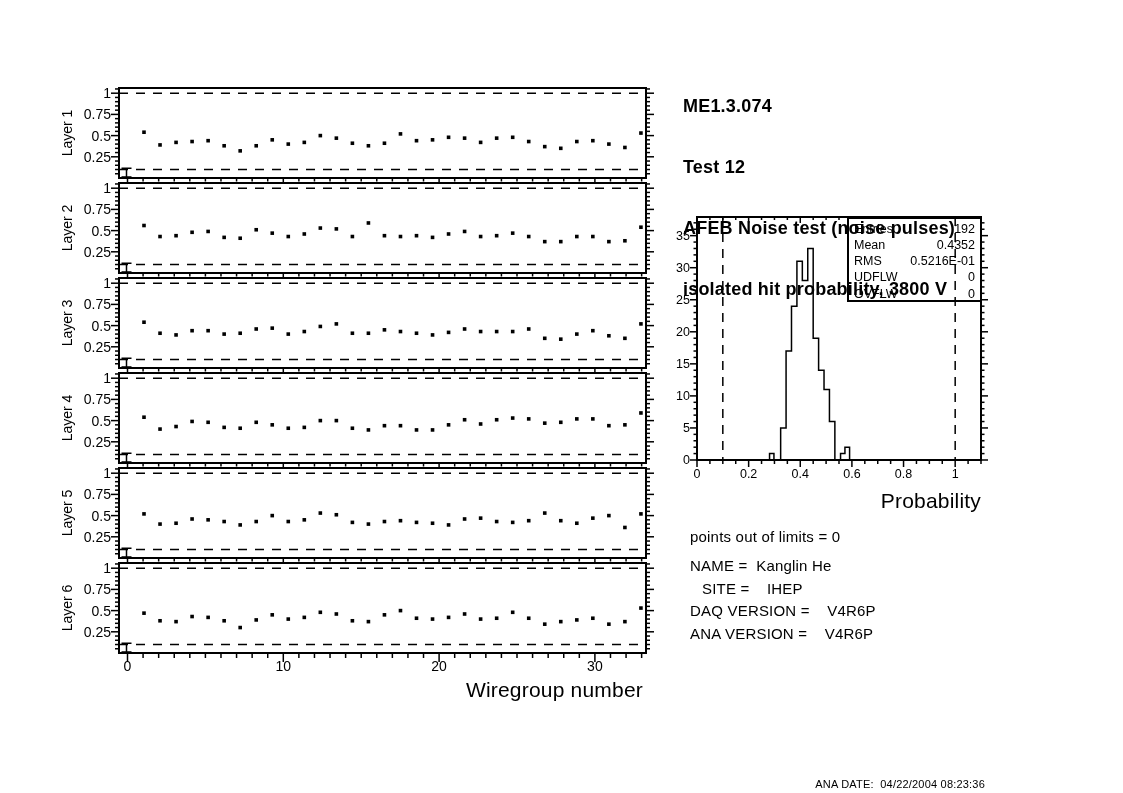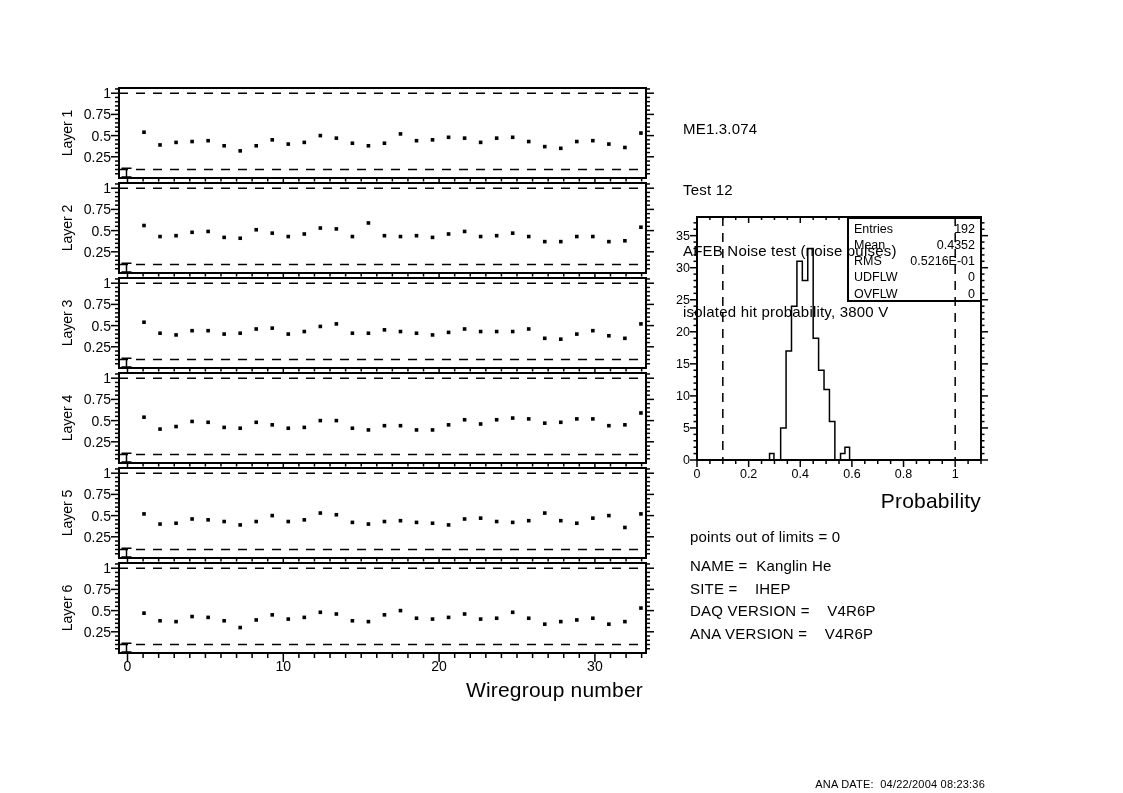--- a/index.html
+++ b/index.html
@@ -1,26 +1,26 @@
 <!DOCTYPE html>
 <html><head>
 <meta charset="utf-8">
 <style>
   html,body{margin:0;padding:0;background:#fff;}
   .page{position:relative;width:1123px;height:793px;background:#ffffff;color:#000;
         font-family:"Liberation Sans",sans-serif;overflow:hidden;}
   #chart-svg{position:absolute;left:0;top:0;}
-  .hdr{position:absolute;left:683px;top:78px;font-size:15px;line-height:20.4px;
-       letter-spacing:0.2px;white-space:pre;}
+  .hdr{position:absolute;left:683px;top:55px;font-size:18px;line-height:20.4px;
+       letter-spacing:0.2px;white-space:pre;font-weight:bold;}
   .info{position:absolute;left:690px;top:528px;width:330px;height:120px;font-size:15px;
         letter-spacing:0.2px;white-space:pre;}
   .info-line{position:absolute;left:0;}
   .il0{top:0;}
   .il1{top:29px;}
-  .il2{top:51.5px;}
+  .il2{top:51.5px;margin-left:12px;}
   .il3{top:74px;}
   .il4{top:96.5px;}
   .axis-title{position:absolute;font-size:21px;letter-spacing:0.2px;}
   #wg-label{right:480px;top:678px;text-align:center;}
   #prob-label{right:142px;top:489px;}
   .footer{position:absolute;right:138px;top:736px;text-align:right;font-size:11px;
           line-height:19.5px;letter-spacing:0.2px;white-space:pre;}
 </style>
 </head>
 <body>

